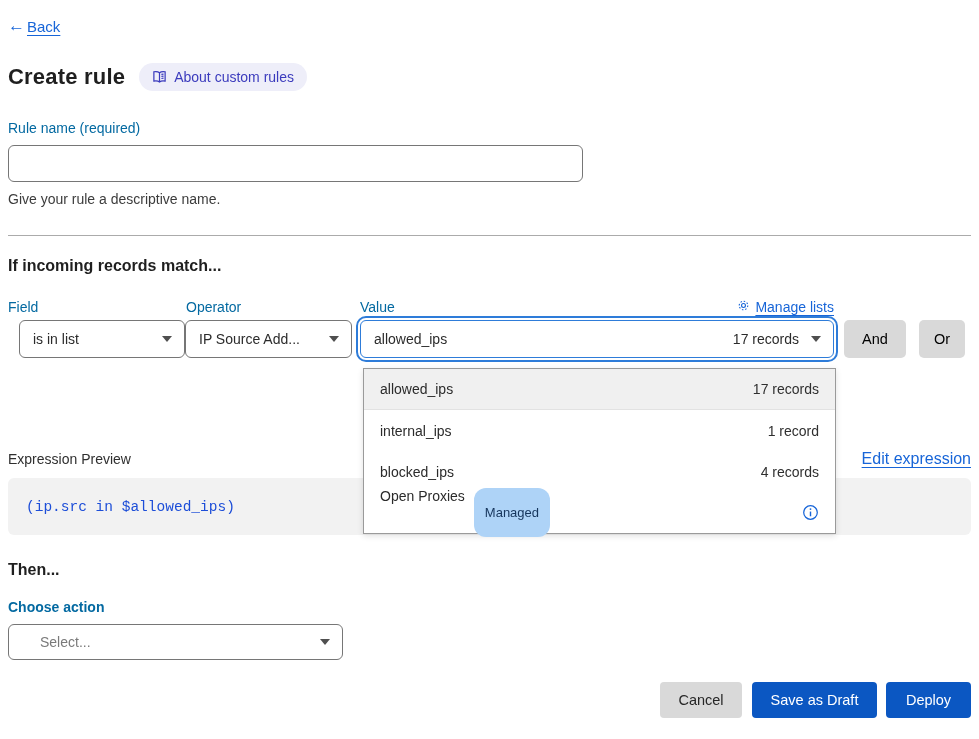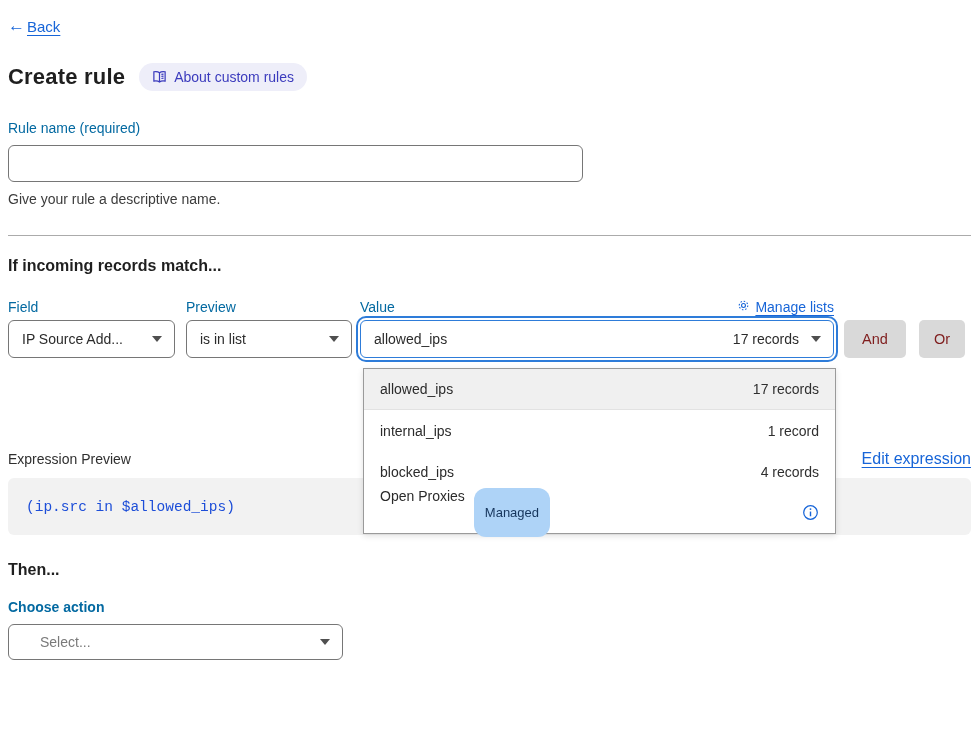--- a/index.html
+++ b/index.html
@@ -46,21 +46,21 @@
     font-size:14px;color:#2b2b2b;cursor:pointer;}
   .sel-field{width:167px;}
   .sel-op{width:166px;margin-left:11px;}
   .value-wrap{position:relative;margin-left:8px;width:474px;}
   .sel-value{width:474px;border:1px solid var(--focus);outline:2px solid var(--focus);outline-offset:2px;}
   .sel-value .right-group{display:flex;align-items:center;gap:12px;}
   .records{color:#2b2b2b;}
   .chev{width:0;height:0;border-left:5px solid transparent;border-right:5px solid transparent;
     border-top:6px solid #4f4f4f;}
   .ghost-btn{height:38px;border:none;border-radius:5px;background:var(--graybtn);
-    color:#7f1d1d;font-size:14.5px;font-family:inherit;cursor:pointer;}
+    color:#000000;font-size:14.5px;font-family:inherit;cursor:pointer;}
   .and-btn{width:62px;margin-left:10px;}
   .or-btn{width:46px;margin-left:13px;}
   .placeholder{color:#7a7a7a;}
 
   .menu{position:absolute;left:3px;top:48px;width:473px;background:#fff;
     border:1px solid #9a9a9a;box-shadow:0 2px 6px rgba(0,0,0,.12);z-index:20;}
   .menu-item{height:41px;display:flex;align-items:center;justify-content:space-between;
     padding:0 16px;font-size:14px;color:#2b2b2b;cursor:pointer;}
   .menu-item.selected{background:var(--rowsel);border-bottom:1px solid #e2e2e2;}
   .mi-left{display:flex;align-items:flex-start;gap:9px;}
@@ -114,42 +114,42 @@
   <div class="field-label rule-name-label">Rule name (required)</div>
   <input class="text-input" type="text" value="" style="">
   <div class="help">Give your rule a descriptive name.</div>
 
   <hr class="divider">
 
   <div class="section-heading">If incoming records match...</div>
 
   <div class="labels-row">
     <div class="field-label lab-field">Field</div>
-    <div class="field-label lab-op">Preview</div>
+    <div class="field-label lab-op">Operator</div>
     <div class="lab-value">
       <span class="field-label">Value</span>
       <a class="manage-link">
         <span>
           <svg width="13" height="13" viewBox="0 0 14 14" stroke="#1765d8" fill="none" stroke-width="1.2">
             <circle cx="7" cy="7" r="2.1"></circle>
             <circle cx="7" cy="7" r="4.6" stroke-dasharray="1.7 1.85"></circle>
           </svg>
         </span>
         <span class="u">Manage lists</span>
       </a>
     </div>
   </div>
 
   <div class="controls-row">
+    <div class="select sel-op">
+      <span>is in list</span>
+      <span class="chev"></span>
+    </div>
     <div class="select sel-field">
       <span>IP Source Add...</span>
-      <span class="chev"></span>
-    </div>
-    <div class="select sel-op">
-      <span>is in list</span>
       <span class="chev"></span>
     </div>
     <div class="value-wrap">
       <div class="select sel-value">
         <span>allowed_ips</span>
         <span class="right-group">
           <span class="records">17 records</span>
           <span class="chev"></span>
         </span>
       </div>
@@ -194,14 +194,19 @@
     <span class="code">(ip.src in $allowed_ips)</span>
   </div>
 
   <div class="section-heading then-heading">Then...</div>
   <div class="field-label action-label">Choose action</div>
   <div class="select sel-action">
     <span class="placeholder">Select...</span>
     <span class="chev"></span>
   </div>
 
+  <div class="footer">
+    <button class="btn btn-gray">Cancel</button>
+    <button class="btn btn-blue btn-save">Save as Draft</button>
+    <button class="btn btn-blue btn-deploy">Deploy</button>
+  </div>
 
 </div>
 
 </body></html>

